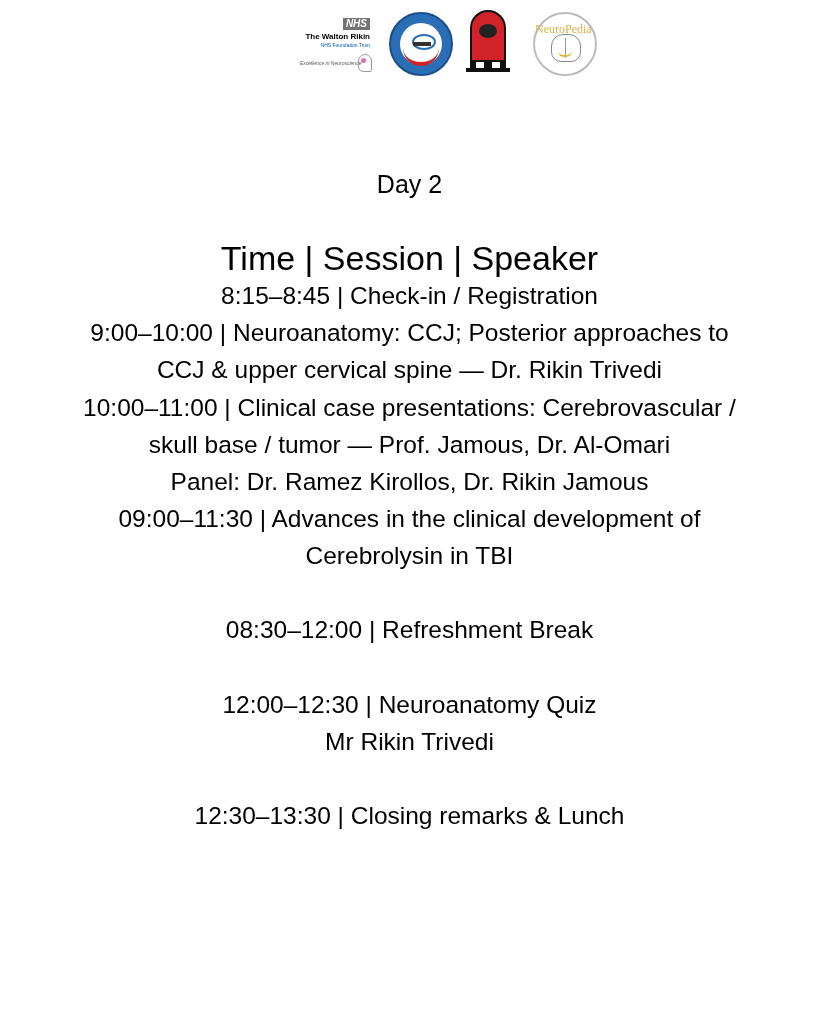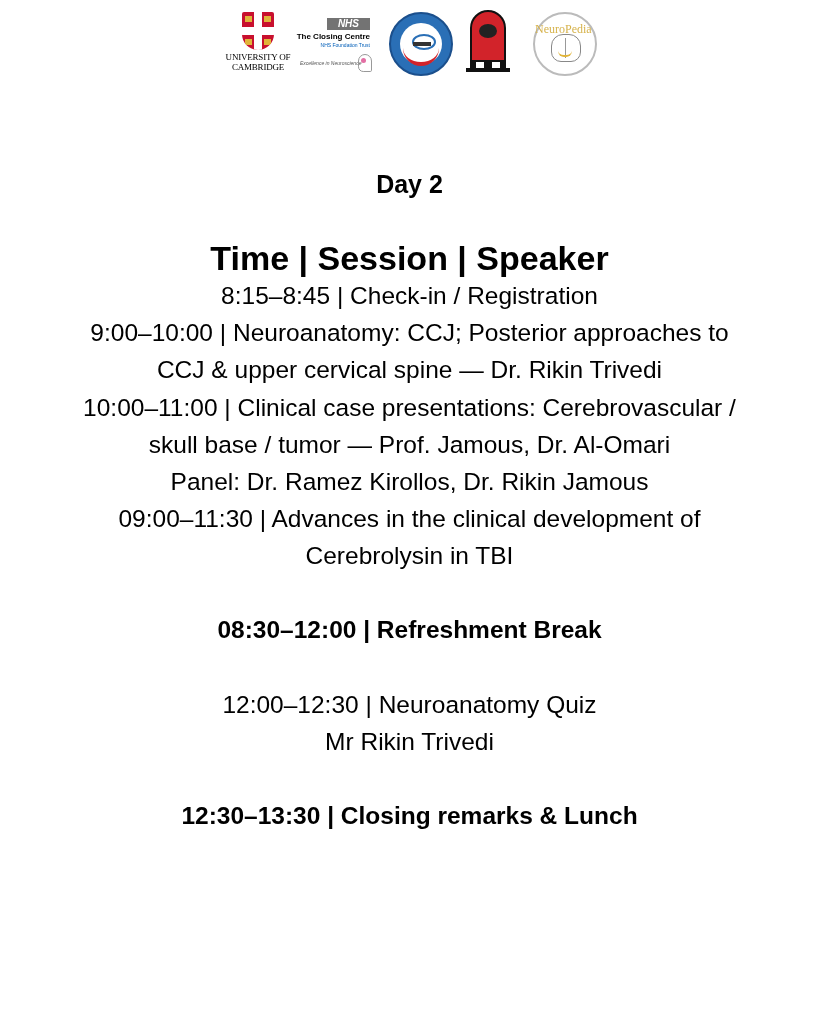--- a/index.html
+++ b/index.html
@@ -11,21 +11,21 @@
     .cam { left:222px; top:4px; width:72px; height:70px; text-align:center; }
     .cam .shield { width:32px; height:38px; margin:0 auto; background:#c8102e;
       border-radius:2px 2px 16px 16px; position:relative; overflow:hidden; }
     .cam .shield .cross-h { position:absolute; left:0; right:0; top:15px; height:8px; background:#fff; }
     .cam .shield .cross-v { position:absolute; top:0; bottom:0; left:12px; width:8px; background:#fff; }
     .cam .shield .lion { position:absolute; width:7px; height:6px; background:#e0b43a; }
     .cam .txt { font-family:"Liberation Serif", serif; font-size:9px; line-height:10px; margin-top:2px; letter-spacing:-0.2px; }
     
     .walton { left:300px; top:10px; width:72px; height:60px; }
     .nhs { position:absolute; right:2px; top:0; background:#737373; color:#fff; font-weight:bold;
-           font-style:italic; font-size:10px; padding:0 11px; line-height:12px; }
+           font-style:italic; font-size:10px; padding:0 3px; line-height:12px; }
     .walton .t1 { position:absolute; right:2px; top:14px; font-size:8px; font-weight:bold; white-space:nowrap; }
     .walton .t2 { position:absolute; right:2px; top:24px; font-size:5px; color:#005eb8; white-space:nowrap; }
     .walton .t3 { position:absolute; left:0; top:42px; font-size:5px; font-style:italic; color:#555; white-space:nowrap; }
     .walton .head { position:absolute; right:0; top:36px; width:12px; height:16px; border:1px solid #999; border-radius:8px 8px 2px 6px; }
     .walton .head::after { content:""; position:absolute; left:2px; top:3px; width:5px; height:5px; border-radius:50%; background:#e36fa4; }
     
     .jo { left:389px; top:4px; width:64px; height:64px; border-radius:50%;
           background:#2a6fb6; box-sizing:border-box; border:2px solid #1b4f8c; }
     .jo .inner { position:absolute; left:9px; top:9px; width:42px; height:42px; border-radius:50%; background:#fff; }
     .jo .crescent { position:absolute; left:12px; top:26px; width:36px; height:22px;
@@ -41,44 +41,30 @@
     .mutah .base span { position:absolute; bottom:0; background:#111; }
     
     .np { left:533px; top:4px; width:64px; height:64px; border-radius:50%; box-sizing:border-box;
           border:2px solid #bbb; background:#fff; }
     .np .title { position:absolute; top:8px; left:0; width:60px; text-align:left;
                  font-family:"Liberation Serif", serif; font-size:12px; color:#d6b24a; }
     .np .brain { position:absolute; left:16px; top:20px; width:28px; height:26px; border:1px solid #888; border-radius:12px 12px 10px 10px; }
     .np .brain::before { content:""; position:absolute; left:13px; top:3px; width:1px; height:20px; background:#999; }
     .np .brain::after { content:""; position:absolute; left:6px; top:16px; width:14px; height:4px; border-bottom:2px solid #e0b43a; border-radius:0 0 8px 8px; }
     .line { position:absolute; left:0; width:819px; text-align:center; font-size:24.5px; line-height:38px; white-space:nowrap; }
-    .bold { font-weight:bold; }
+    .bold { font-weight:normal; }
   </style>
 </head>
 <body>
 
 <div class="logos">
-  <div class="logo cam">
-    <div class="shield">
-      <div class="cross-h"></div>
-        <div class="cross-v"></div>
-      <div class="lion" style="left:3px;top:4px"></div>
-      <div class="lion" style="left:22px;top:4px"></div>
-      <div class="lion" style="left:3px;top:27px"></div>
-      <div class="lion" style="left:22px;top:27px"></div>
-    </div>
-    <div class="txt">
-      <div>UNIVERSITY OF</div>
-      <div>CAMBRIDGE</div>
-    </div>
-  </div>
 
   <div class="logo walton">
     <span class="nhs">NHS</span>
-    <span class="t1">The Closing Centre</span>
+    <span class="t1">The Walton Rikin</span>
     <span class="t2">NHS Foundation Trust</span>
     <span class="t3">Excellence in Neuroscience</span>
     <span class="head"></span>
   </div>
 
   <div class="logo jo">
     <div class="inner"></div>
     <div class="atom"></div>
     <div class="book"></div>
     <div class="crescent"></div>

